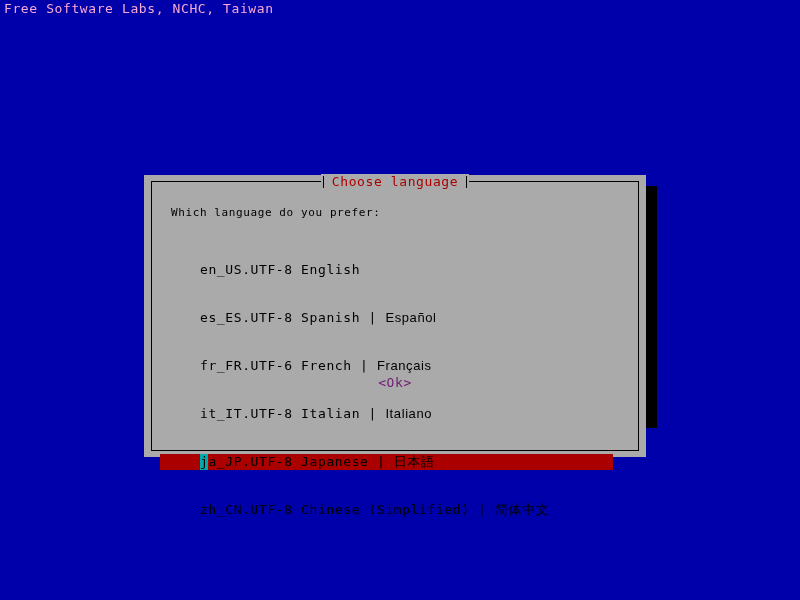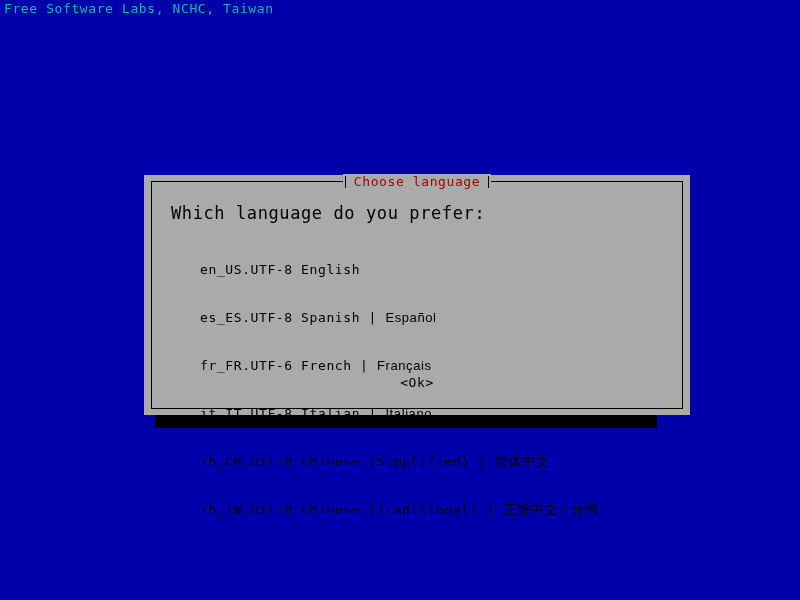--- a/index.html
+++ b/index.html
@@ -16,41 +16,40 @@
   }
 
   
   #console-header {
     position: absolute;
     left: 4px;
     top: 1px;
     font-size: 13px;
     line-height: 16px;
     letter-spacing: 0.6px;
-    color: #14b8a6;
+    color: #f9a8d4;
     white-space: pre;
   }
 
   
   #dialog-shadow {
     position: absolute;
     left: 155px;
     top: 186px;
     width: 502px;
     height: 242px;
     background: #000000;
   }
   #dialog {
     position: absolute;
     left: 144px;
     top: 175px;
     width: 502px;
-    height: 240px;
+    height: 282px;
     background: #aaaaaa;
-    padding-left: 44px;
   }
   #dialog-frame {
     position: absolute;
     left: 7px;
     top: 6px;
     right: 7px;
     bottom: 6px;
     border: 1px solid #000000;
     box-sizing: border-box;
   }
@@ -94,21 +93,21 @@
     position: absolute;
     left: 8px;
     top: 6px;
     right: 8px;
     bottom: 6px;
   }
   #prompt-text {
     position: absolute;
     left: 11px;
     top: 17px;
-    font-size: 17px;
+    font-size: 11px;
     line-height: 16px;
     letter-spacing: 0.6px;
     color: #000000;
     white-space: pre;
   }
 
   #language-list {
     position: absolute;
     left: 0;
     top: 42px;
@@ -155,21 +154,21 @@
   
   #ok-button {
     position: absolute;
     left: 0;
     right: 0;
     top: 187px;
     text-align: center;
     font-size: 13px;
     line-height: 16px;
     letter-spacing: 0.6px;
-    color: #000000;
+    color: #701a75;
     white-space: pre;
   }
 </style>
 </head>
 <body>
 
 <div id="console-header">Free Software Labs, NCHC, Taiwan</div>
 
 <div id="dialog-shadow"></div>
 
@@ -185,21 +184,21 @@
     </div>
 
     <div id="dialog-body">
       <div id="prompt-text">Which language do you prefer:</div>
 
       <div id="language-list">
           <div class="lang-row"><span class="lang-text"><span>en_US.UTF-8 English</span></span></div>
           <div class="lang-row"><span class="lang-text"><span>es_ES.UTF-8 Spanish | </span><span class="cjk">Español</span></span></div>
           <div class="lang-row"><span class="lang-text"><span>fr_FR.UTF-6 French | </span><span class="cjk">Français</span></span></div>
           <div class="lang-row"><span class="lang-text"><span>it_IT.UTF-8 Italian | </span><span class="cjk">Italiano</span></span></div>
+          <div class="lang-row selected"><span class="cursor-cell"></span><span class="lang-text"><span>ja_JP.UTF-8 Japanese | </span><span class="cjk">日本語</span></span></div>
           <div class="lang-row"><span class="lang-text"><span>zh_CN.UTF-8 Chinese (Simplified) | </span><span class="cjk">简体中文</span></span></div>
-          <div class="lang-row"><span class="lang-text"><span>zh_TW.UTF-8 Chinese (Traditional) | </span><span class="cjk">正體中文 - 台灣</span></span></div>
         </div>
 
       <div id="ok-button">&lt;Ok&gt;</div>
     </div>
 
   </div>
 </div>
 
 </body></html>

